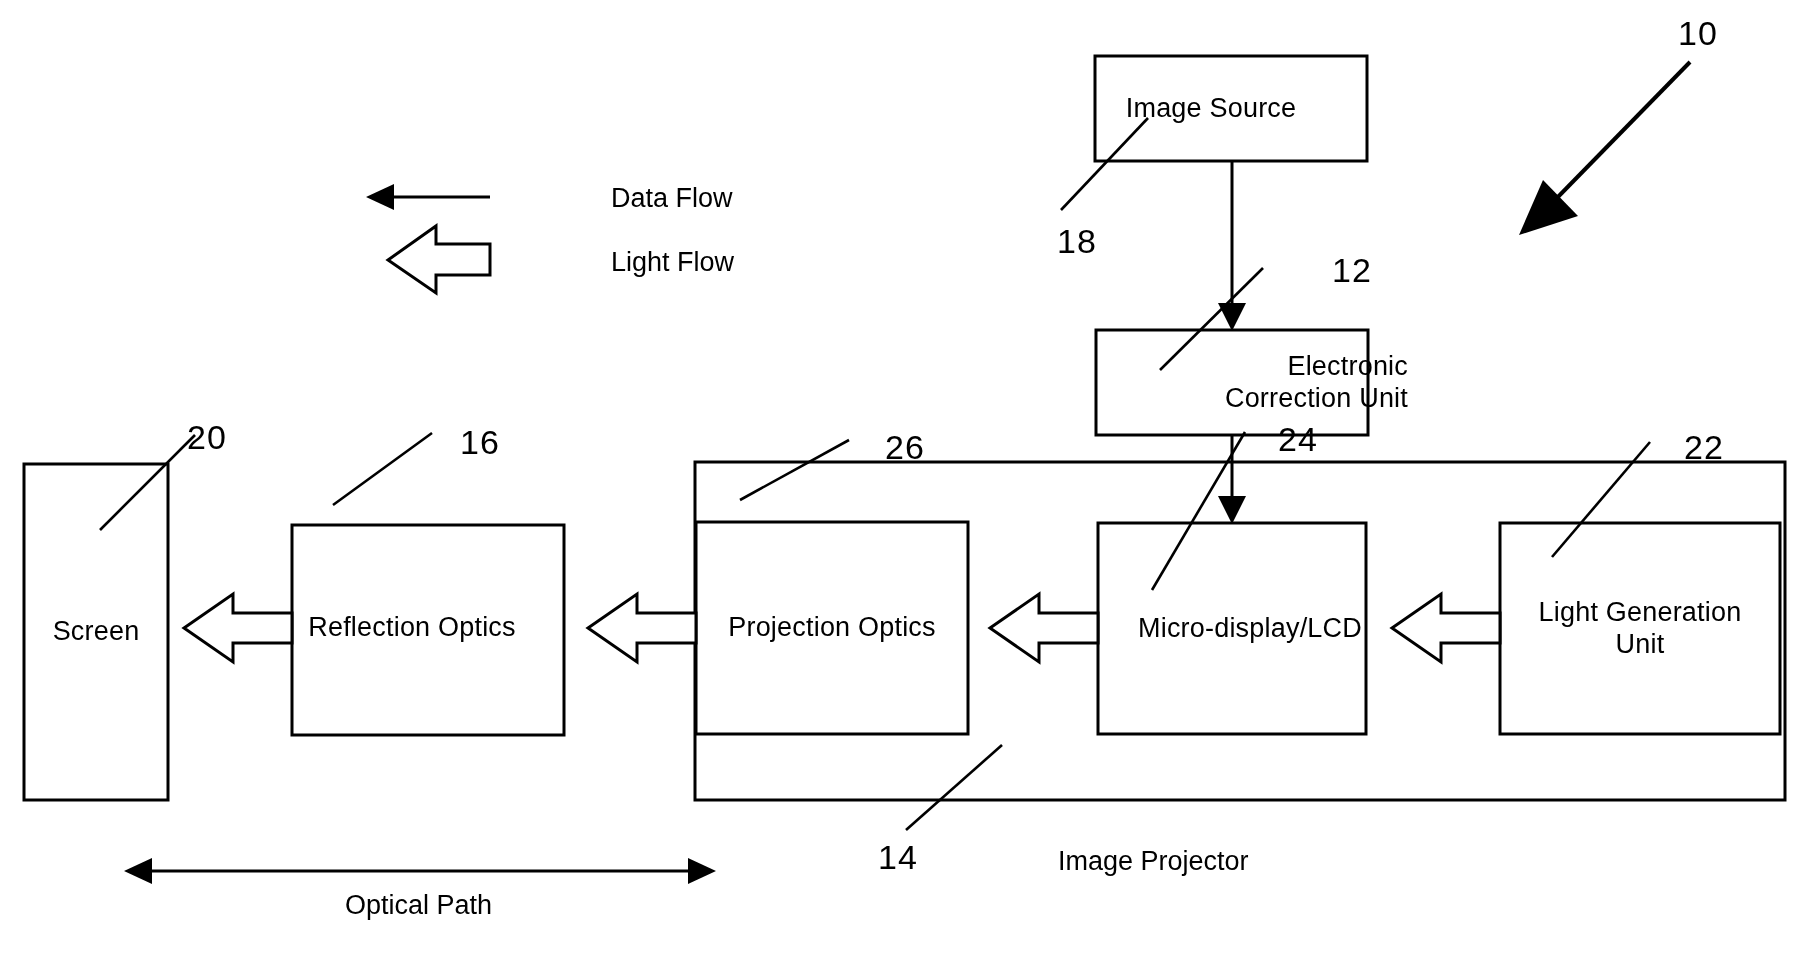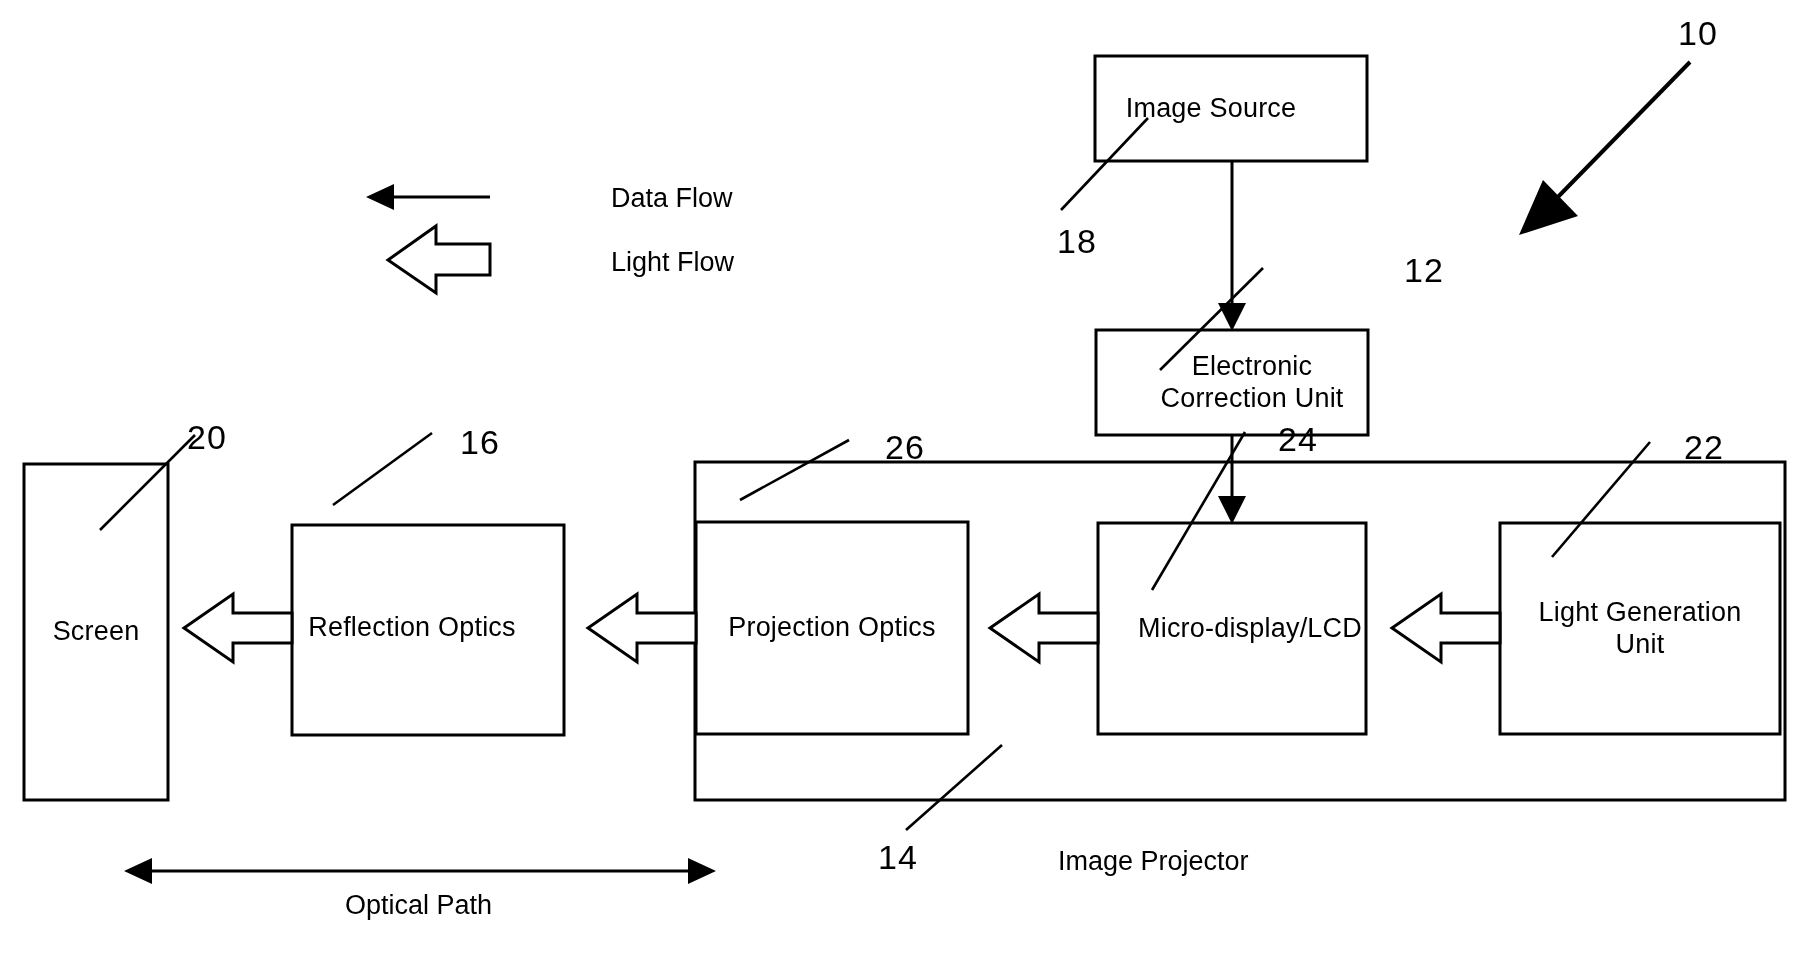--- a/index.html
+++ b/index.html
@@ -135,28 +135,28 @@
     <span>LCD</span>
   </div>
 
   <div class="box-label" style="left:1500px; top:523px; width:280px; height:211px; flex-direction:column;align-items:center;">
     <span>Light Generation</span>
     <span>Unit</span>
   </div>
 
   <div class="box-label" style="left:1095px; top:56px; width:232px; height:105px;">Image Source</div>
 
-  <div class="box-label" style="left:1096px; top:330px; width:312px; height:105px; flex-direction:column;">
+  <div class="box-label" style="left:1096px; top:330px; width:312px; height:105px; flex-direction:column;align-items:flex-end;">
     <span>Electronic</span>
     <span>Correction Unit</span>
   </div>
 
   <div class="ref-num" style="left:1057px; top:222px;">18</div>
 
-  <div class="ref-num" style="left:1404px; top:251px;">12</div>
+  <div class="ref-num" style="left:1332px; top:251px;">12</div>
 
   <div class="ref-num" style="left:187px; top:418px;">20</div>
 
   <div class="ref-num" style="left:460px; top:423px;">16</div>
 
   <div class="ref-num" style="left:885px; top:428px;">26</div>
 
   <div class="ref-num" style="left:1278px; top:420px;">24</div>
 
   <div class="ref-num" style="left:1684px; top:428px;">22</div>

